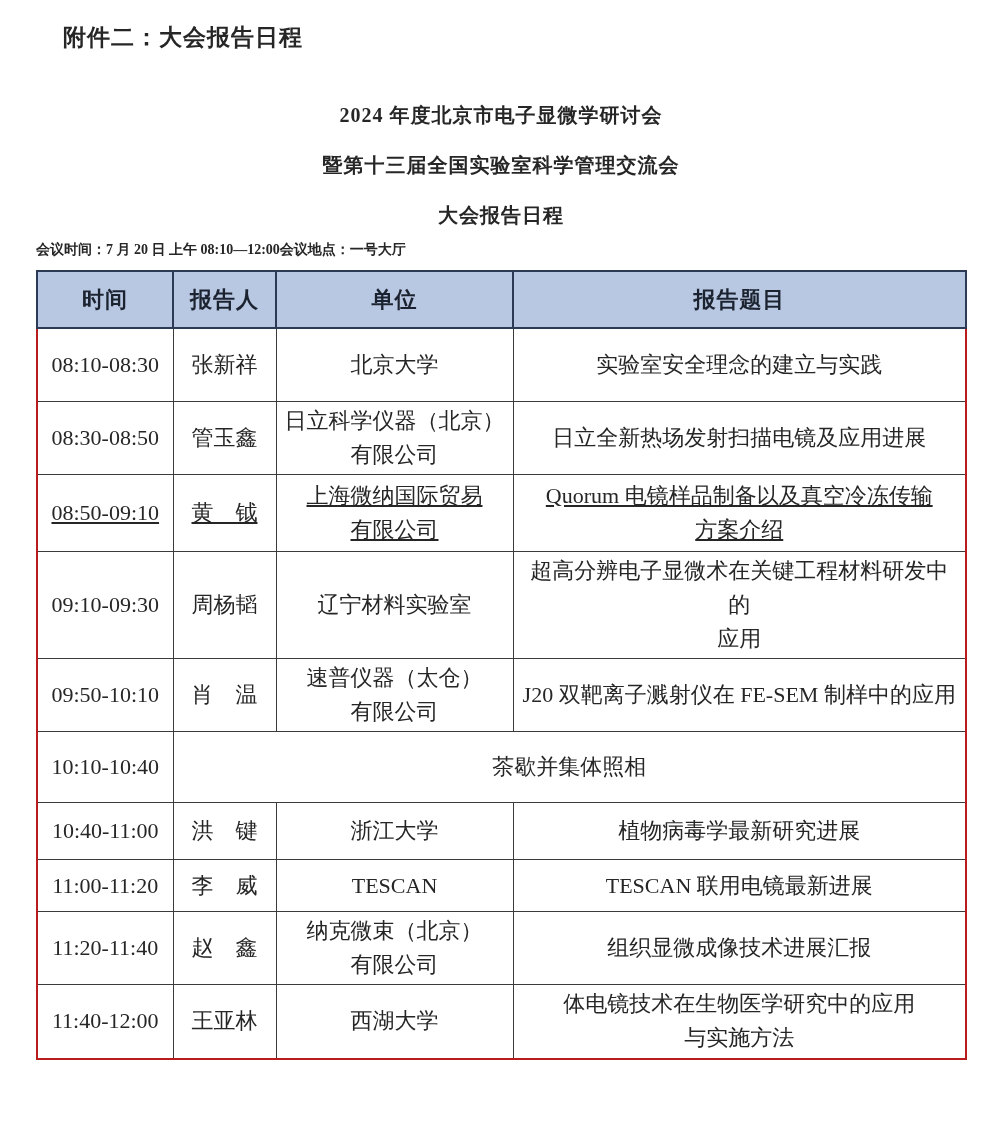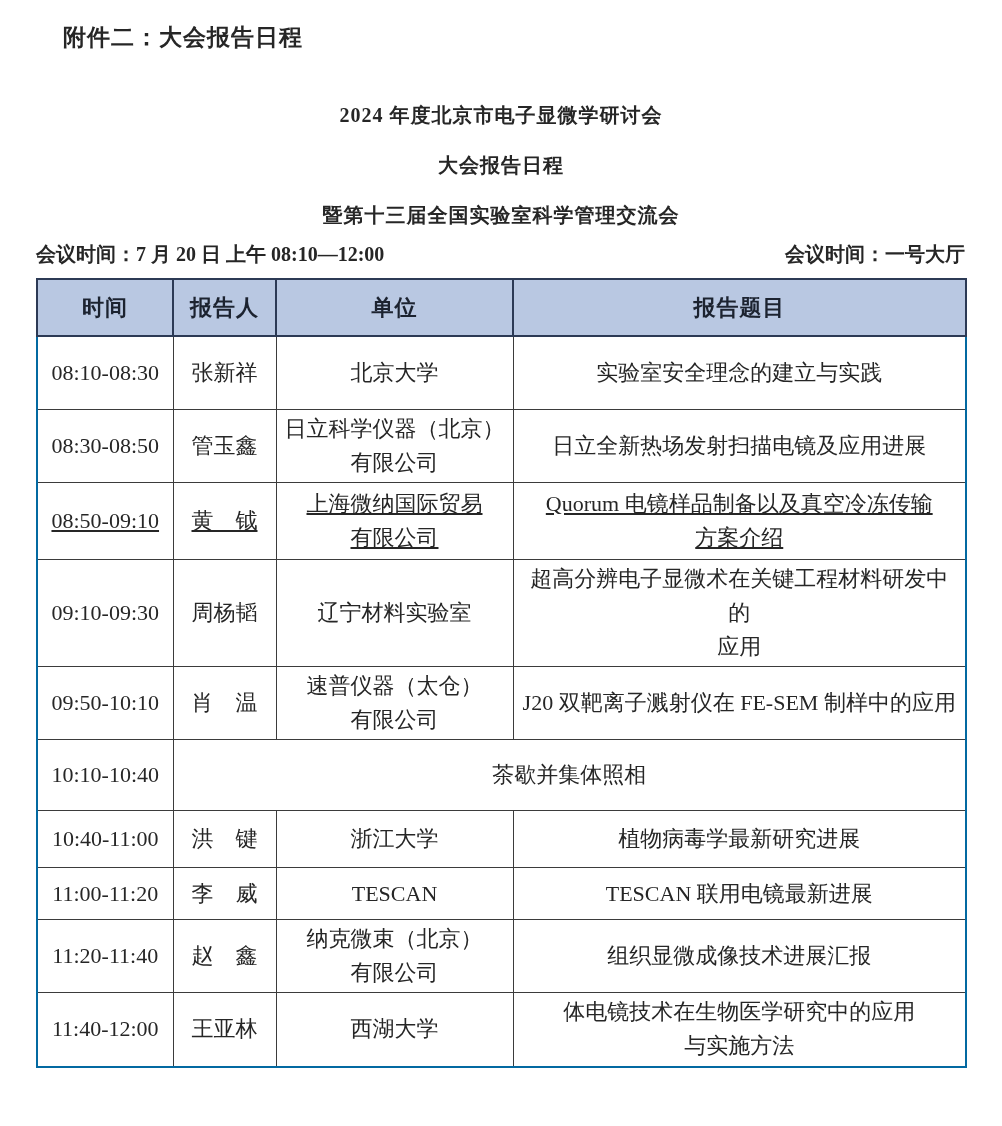--- a/index.html
+++ b/index.html
@@ -32,32 +32,31 @@
     font-size: 20px;
     line-height: 50px;
     letter-spacing: 1px;
   }
   .meeting-info {
     position: absolute;
     top: 241px;
     left: 36px;
     width: 929px;
     display: flex;
-    justify-content: space-between;
     font-weight: bold;
-    font-size: 20px;
+    font-size: 14px;
   }
   table.schedule {
     position: absolute;
-    top: 278px;
+    top: 270px;
     left: 36px;
     width: 929px;
     border-collapse: collapse;
     table-layout: fixed;
-    border: 2px solid #0369a1;
+    border: 2px solid #b91c1c;
   }
   col.c-time  { width: 136px; }
   col.c-name  { width: 103px; }
   col.c-org   { width: 237px; }
   col.c-title { width: 453px; }
   th {
     background: #b9c8e2;
     border: 2px solid #2c3a55;
     font-size: 22px;
     font-weight: bold;
@@ -79,27 +78,27 @@
 </style>
 </head>
 <body>
 
 <div class="page">
 
   <div class="attachment-heading">附件二：大会报告日程</div>
 
   <div class="title-block">
     <div class="title-line">2024 年度北京市电子显微学研讨会</div>
+    <div class="title-line">暨第十三届全国实验室科学管理交流会</div>
     <div class="title-line">大会报告日程</div>
-    <div class="title-line">暨第十三届全国实验室科学管理交流会</div>
   </div>
 
   <div class="meeting-info">
     <span>会议时间：7 月 20 日  上午 08:10—12:00</span>
-    <span>会议时间：一号大厅</span>
+    <span>会议地点：一号大厅</span>
   </div>
 
   <table class="schedule">
     <colgroup>
       <col class="c-time">
         <col class="c-name">
         <col class="c-org">
         <col class="c-title">
     </colgroup>
     <thead>

